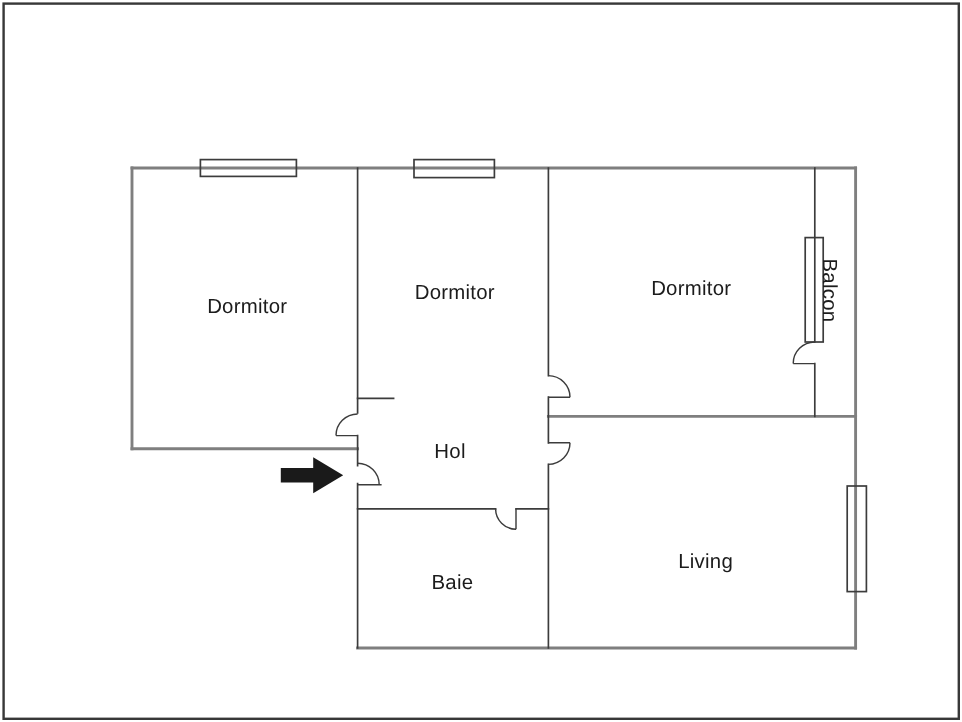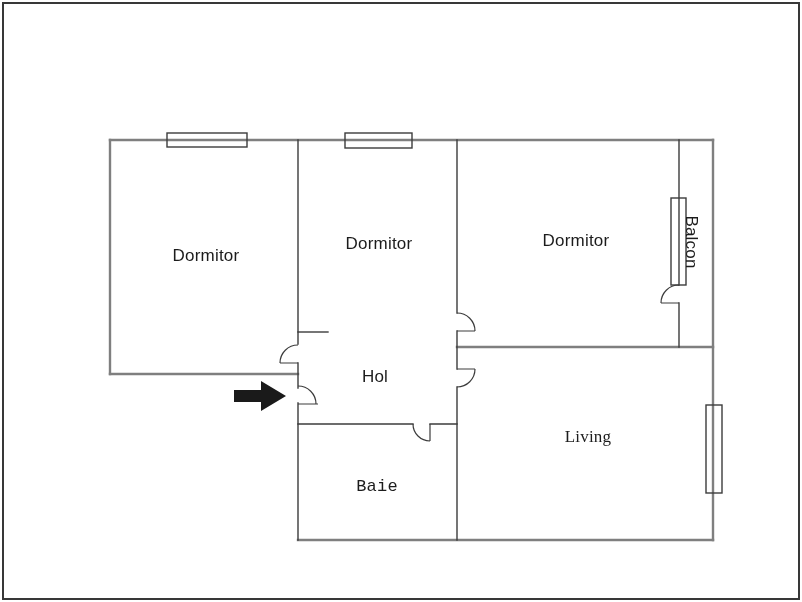--- a/index.html
+++ b/index.html
@@ -93,18 +93,18 @@
   <div class="label" style="left:206px; top:256px;">Dormitor</div>
 
   <div class="label" style="left:379px; top:244px;">Dormitor</div>
 
   <div class="label" style="left:576px; top:241px;">Dormitor</div>
 
   <div class="label rotated" style="left:691px; top:242px;">Balcon</div>
 
   <div class="label" style="left:375px; top:377px;text-align:center;">Hol</div>
 
-  <div class="label" style="left:377px; top:486px;font-family:Liberation Mono, monospace;">Baie</div>
+  <div class="label" style="left:377px; top:486px;">Baie</div>
 
-  <div class="label" style="left:588px; top:437px;font-family:Liberation Serif, serif;">Living</div>
+  <div class="label" style="left:588px; top:468px;">Living</div>
 
   <div id="page-border"></div>
 </div>
 
 </body></html>

